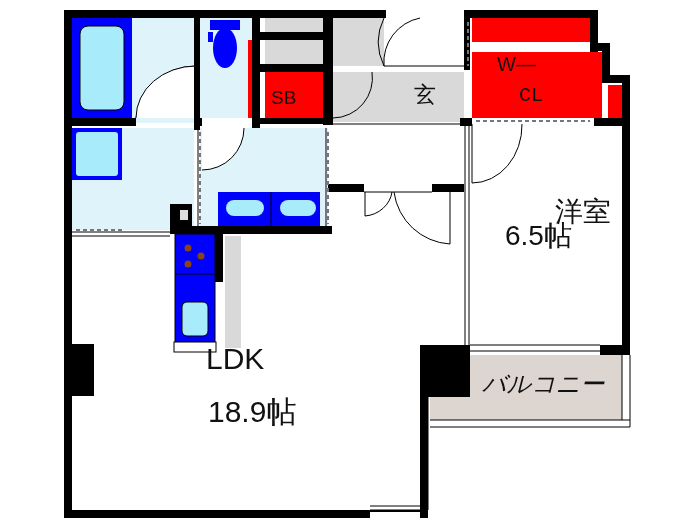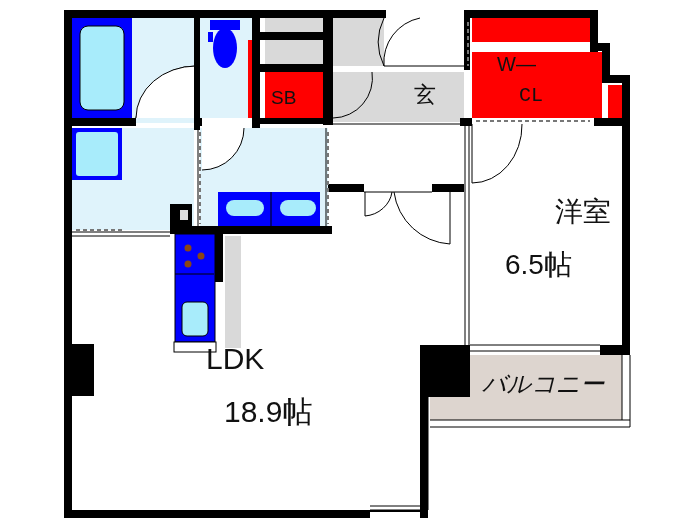--- a/index.html
+++ b/index.html
@@ -135,16 +135,16 @@
     <line x1="328" y1="132" x2="328" y2="224"></line>
     <line x1="76" y1="230" x2="124" y2="230"></line>
   </g>
 </svg>
 
 <div class="lbl" style="left:271px;top:88px;font-size:19px;">SB</div>
 <div class="lbl" style="left:414px;top:84px;font-size:22px;">玄</div>
 <div class="lbl" style="left:497px;top:54px;font-size:20px;">W—</div>
 <div class="lbl" style="left:519px;top:86px;font-size:20px;font-family:Liberation Mono, monospace;">CL</div>
 <div class="lbl" style="left:507px;top:198px;font-size:28px;margin-left:48px;">洋室</div>
-<div class="lbl" style="left:505px;top:251px;font-size:28px;">6.5帖</div>
+<div class="lbl" style="left:505px;top:222px;font-size:28px;">6.5帖</div>
 <div class="lbl" style="left:482px;top:372px;font-size:24px;font-style:italic;">バルコニー</div>
 <div class="lbl" style="left:206px;top:344px;font-size:30px;">LDK</div>
-<div class="lbl" style="left:208px;top:397px;font-size:30px;margin-left:16px;">18.9帖</div>
+<div class="lbl" style="left:208px;top:397px;font-size:30px;">18.9帖</div>
 
 </body></html>

